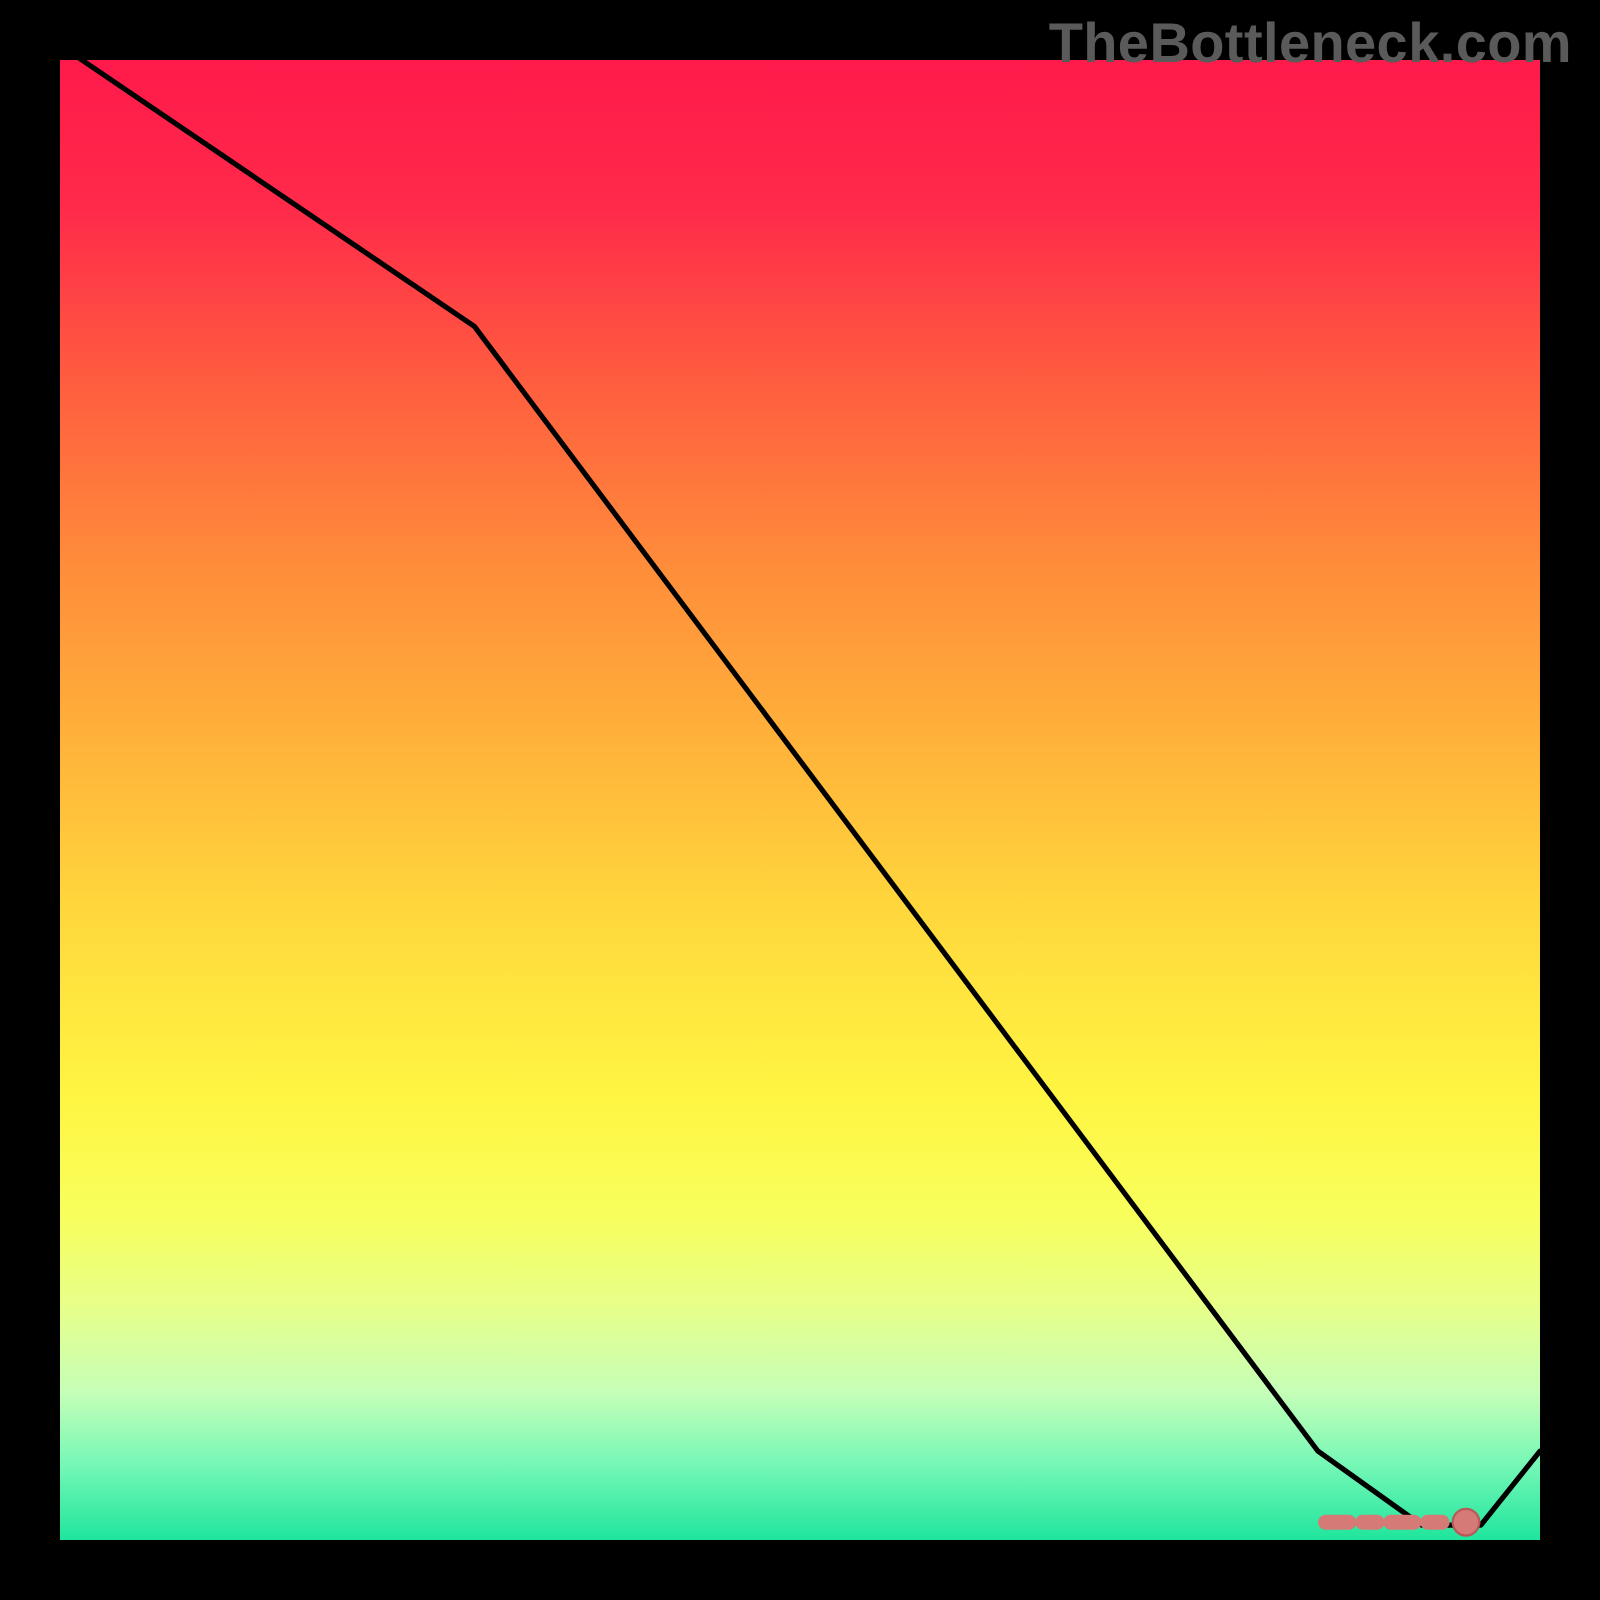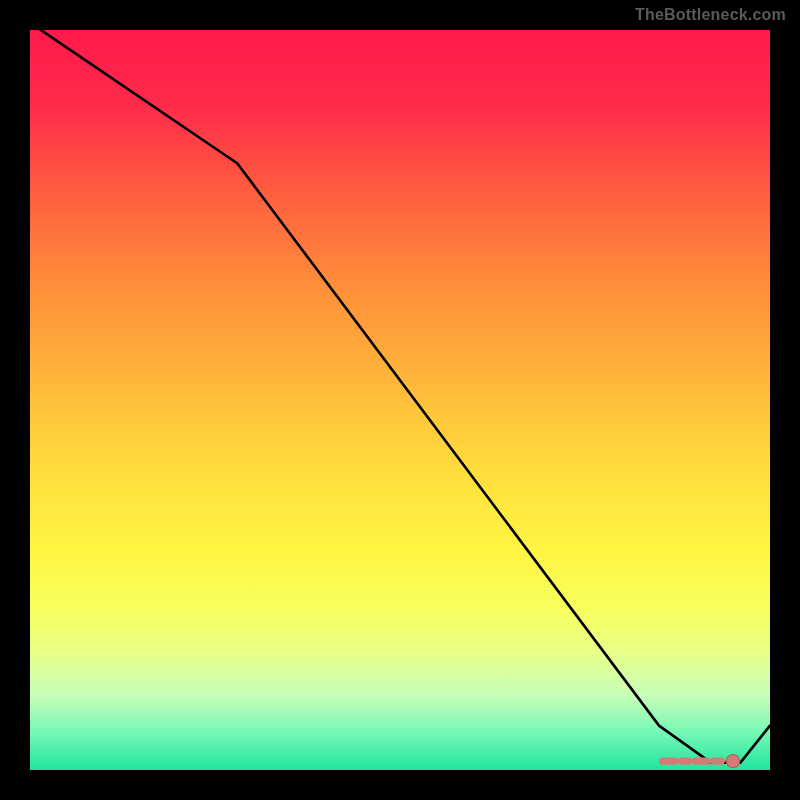--- a/index.html
+++ b/index.html
@@ -37,21 +37,21 @@
     left: 0; top: 0;
     width: 740px;
     height: 740px;
     overflow: visible;
   }
   .watermark {
     position: absolute;
     top: 6px;
     right: 14px;
     font-family: Arial, Helvetica, sans-serif;
-    font-size: 16px;
+    font-size: 28px;
     font-weight: 600;
     color: #5a5a5a;
     letter-spacing: 0.2px;
     user-select: none;
   }
 </style>
 </head>
 <body>
 
 <div class="stage">

